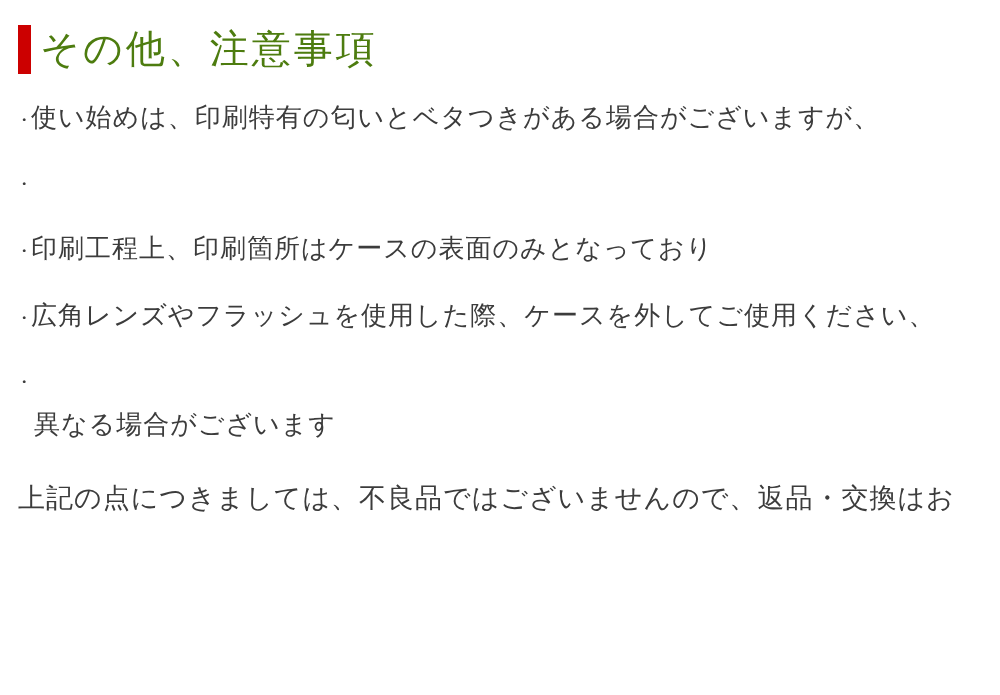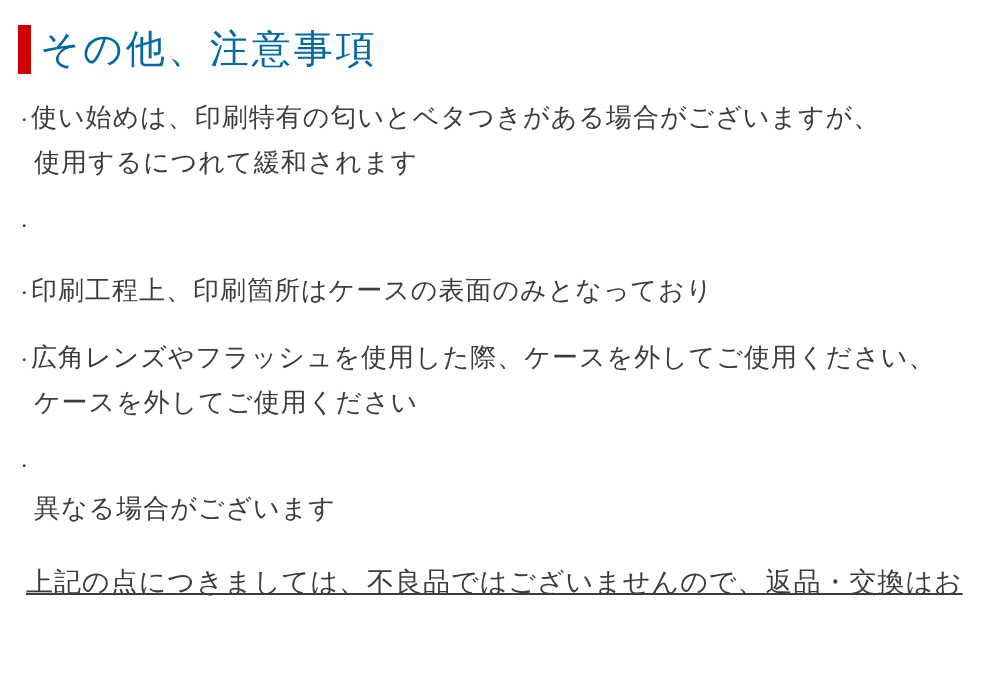--- a/index.html
+++ b/index.html
@@ -20,21 +20,21 @@
     padding: 22px 18px 0 18px;
     color: #3c3c3c;
   }
   .heading {
     display: flex;
     align-items: center;
     margin: 0 0 20px 0;
     font-size: 39px;
     font-weight: 500;
     letter-spacing: 3px;
-    color: #0369a1;
+    color: #4d7c0f;
   }
   .red-bar {
     flex: none;
     width: 13px;
     height: 49px;
     background: #cc0000;
     margin-right: 9px;
   }
   .note {
     font-size: 26px;
@@ -53,64 +53,61 @@
     line-height: 42px;
     margin-left: -3px;
   }
   .note-cont {
     padding-left: 16px;
   }
   .note-sub {
     margin-left: -8px;
   }
   .footer {
-    margin: 32px 0 0 8px;
+    margin: 32px 0 0 0;
     font-size: 27px;
     line-height: 42px;
     letter-spacing: 1px;
-    text-decoration: underline;
   }
 </style>
 </head>
 <body>
 
 <div class="page">
 
   <h1 class="heading">
     <span class="red-bar"></span>
     <span>その他、注意事項</span>
   </h1>
 
   <div class="note">
     <div class="note-first">
       <span class="bullet">・</span>
       <span>使い始めは、印刷特有の匂いとベタつきがある場合がございますが、</span>
     </div>
-    <div class="note-cont">使用するにつれて緩和されます</div>
   </div>
 
   <div class="note">
     <div class="note-first">
       <span class="bullet">・</span>
     </div>
   </div>
 
   <div class="note">
     <div class="note-first">
       <span class="bullet">・</span>
       <span>印刷工程上、印刷箇所はケースの表面のみとなっており</span>
     </div>
   </div>
 
   <div class="note">
     <div class="note-first">
       <span class="bullet">・</span>
       <span>広角レンズやフラッシュを使用した際、ケースを外してご使用ください、</span>
     </div>
-    <div class="note-cont">ケースを外してご使用ください</div>
   </div>
 
   <div class="note">
     <div class="note-first">
       <span class="bullet">・</span>
     </div>
     <div class="note-cont">異なる場合がございます</div>
   </div>
 
   <p class="footer">

